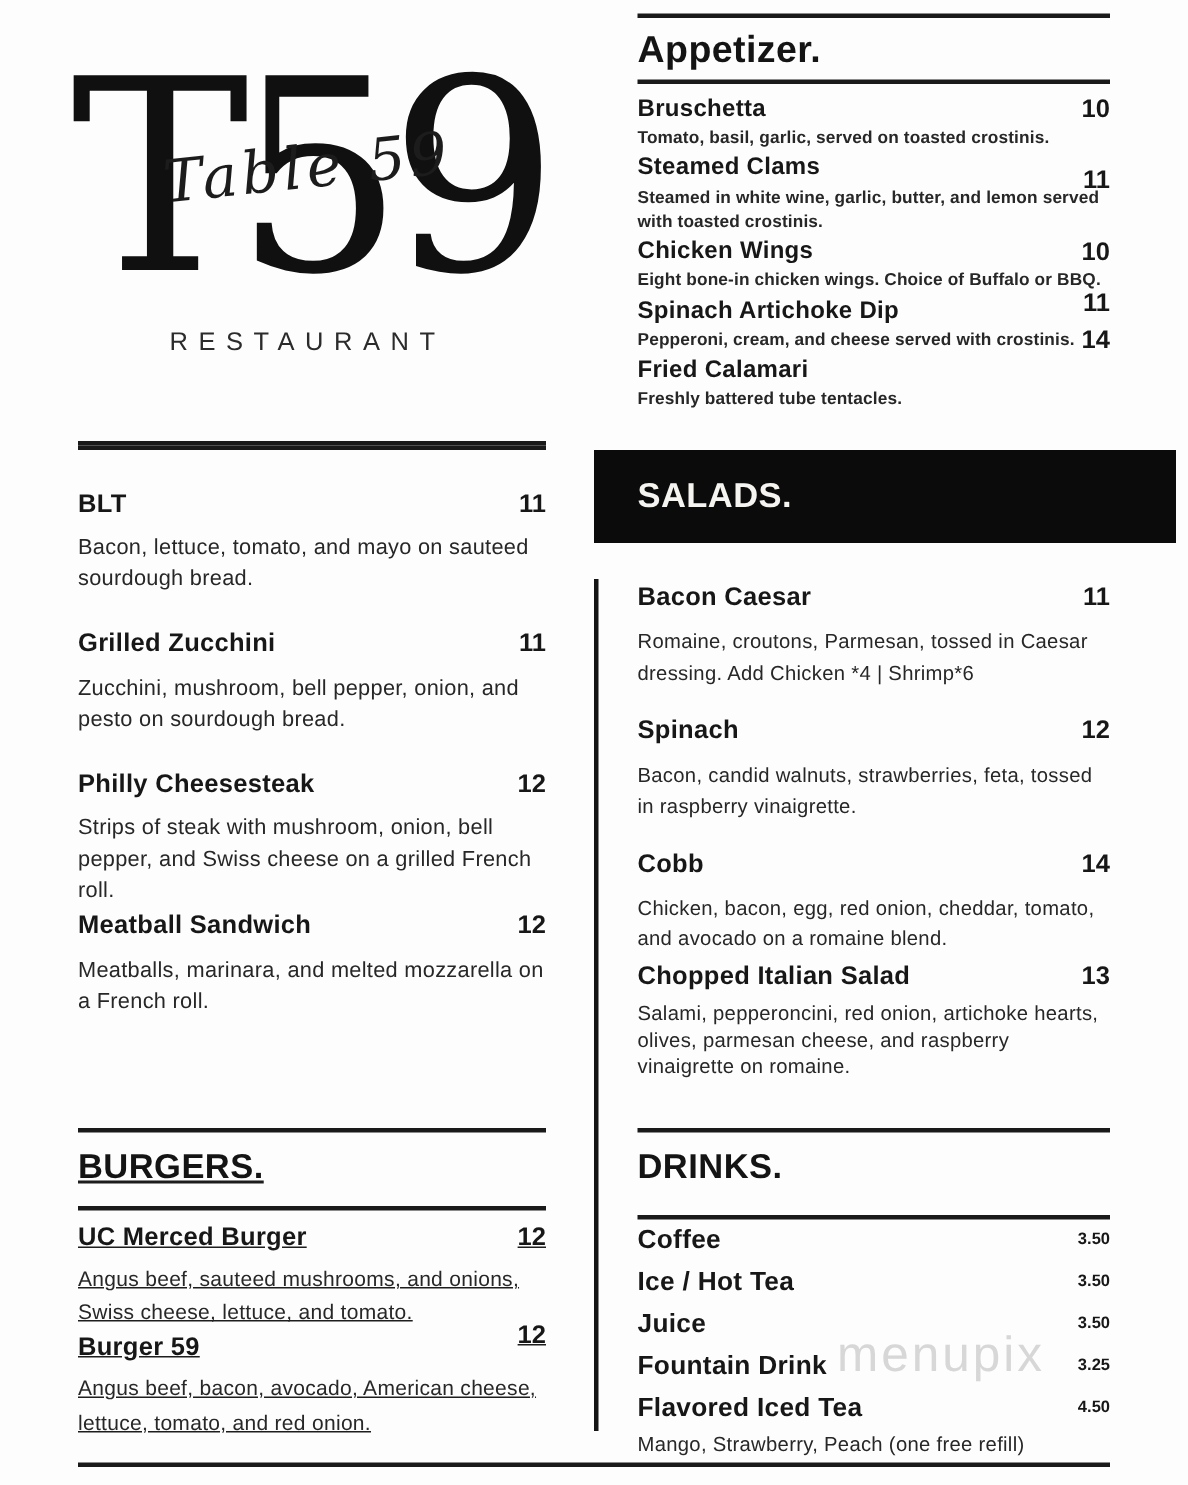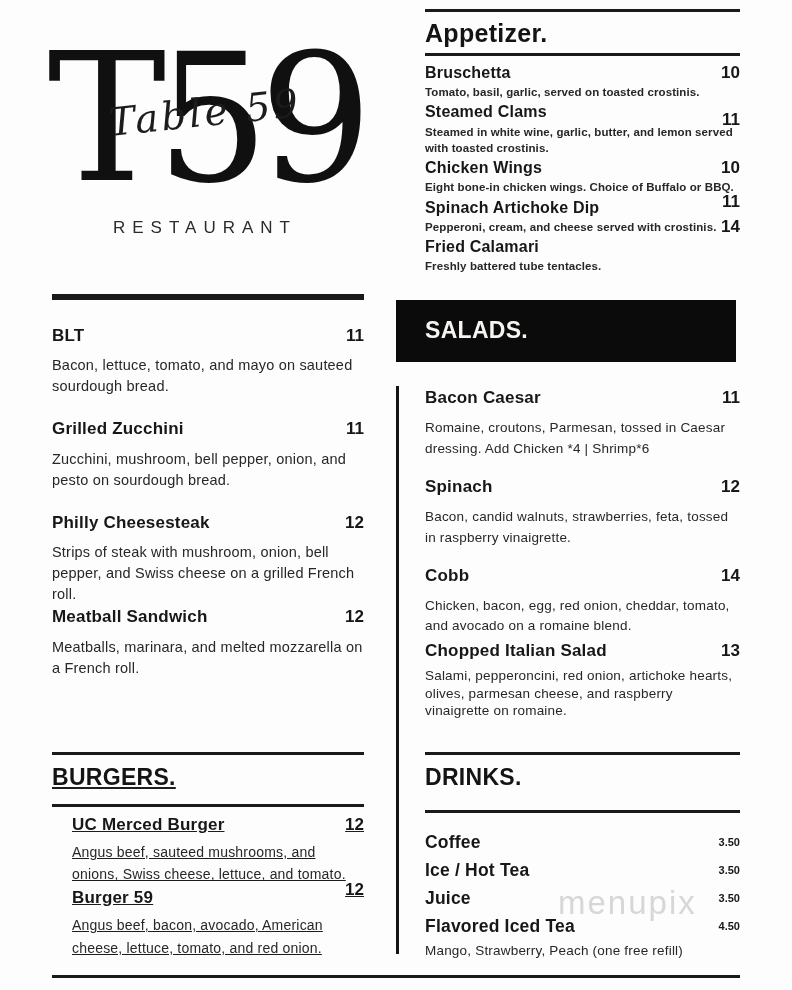--- a/index.html
+++ b/index.html
@@ -60,40 +60,40 @@
 
   
   .sandwiches{left:52px;top:294px;width:312px;}
   .sandwiches .sec-title,.burgers .sec-title{font-size:23px;margin:9px 0 12px 0;}
   .sw-items{margin-top:26px;}
   .sw-item{margin-bottom:22px;}
   .sw-item .desc{margin-top:9px;font-size:14.5px;line-height:1.45;letter-spacing:.2px;}
   .sw-item.tight{margin-bottom:2px;}
 
   .burgers{left:52px;top:752px;width:312px;text-decoration:underline;}
-  .bg-items{margin-top:8px;margin-left:20px;}
+  .bg-items{margin-top:8px;}
   .bg-item .desc{margin-top:6px;font-size:14px;line-height:1.6;letter-spacing:.2px;}
   .bg-item{margin-bottom:2px;}
 
   
   .salads-bar{
-    position:absolute;left:396px;top:300px;width:340px;height:62px;
+    position:absolute;left:396px;top:300px;width:388px;height:62px;
     background:#0b0b0b;display:flex;align-items:center;
   }
   .salads-bar .sec-title{margin:0 0 0 29px;font-size:23px;color:#f6f4f0;}
   .salads-items{position:absolute;left:425px;top:388px;width:315px;}
   .sl-item{margin-bottom:18px;}
   .sl-item .desc{margin-top:10px;font-size:13.5px;line-height:1.5;letter-spacing:.2px;}
   .sl-item.tight{margin-bottom:4px;}
   .sl-item.dense .desc{margin-top:6px;line-height:1.3;}
 
   
   .drinks{left:425px;top:752px;width:315px;}
   .drinks .sec-title{font-size:23px;margin:9px 0 18px 0;}
-  .dr-items{margin-top:16px;}
+  .dr-items{margin-top:0;}
   .dr-row{height:28px;display:flex;justify-content:space-between;align-items:center;}
   .dr-row .name{font-size:17.5px;}
   .dr-row .price{font-size:11px;}
   .dr-desc{margin:1px 0 0 0;font-size:13.5px;line-height:1.3;letter-spacing:.2px;color:#272727;}
 
   
   .vdivider{position:absolute;left:396px;top:386px;width:3px;height:568px;background:#141414;}
   .bottom-rule{position:absolute;left:52px;top:975px;width:688px;height:3px;background:#1a1a1a;}
   .watermark{
     position:absolute;left:558px;top:884px;z-index:0;
@@ -259,20 +259,24 @@
       </div>
       <div class="dr-row">
         <span class="name">Ice / Hot Tea</span>
           <span class="price">3.50</span>
       </div>
       <div class="dr-row">
         <span class="name">Juice</span>
           <span class="price">3.50</span>
       </div>
       <div class="dr-row">
+        <span class="name">Fountain Drink</span>
+          <span class="price">3.25</span>
+      </div>
+      <div class="dr-row">
         <span class="name">Flavored Iced Tea</span>
           <span class="price">4.50</span>
       </div>
       <p class="dr-desc">Mango, Strawberry, Peach (one free refill)</p>
     </div>
   </section>
 
   <div class="vdivider"></div>
   <div class="bottom-rule"></div>
 

